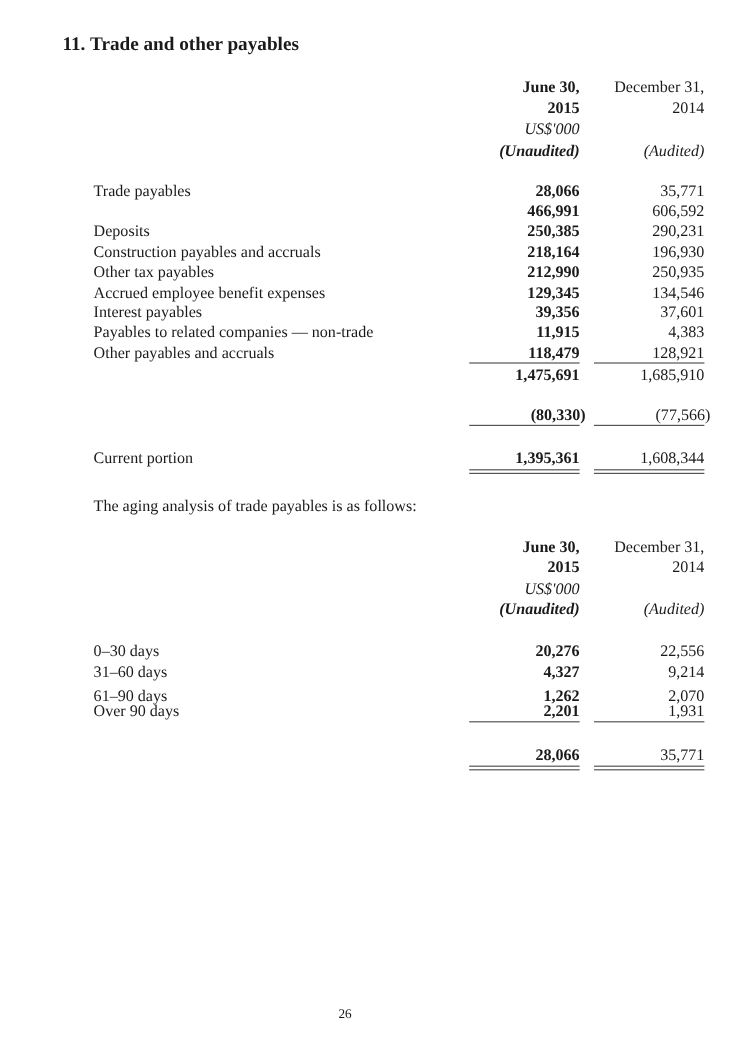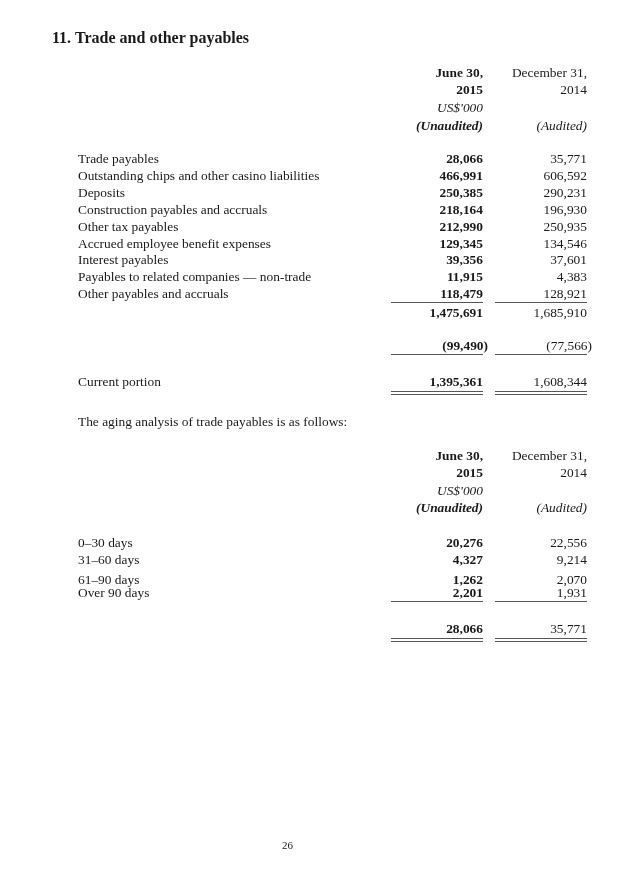--- a/index.html
+++ b/index.html
@@ -53,21 +53,20 @@
   <div class="colhead c2r ital" style="top:117px;">(Audited)</div>
 </div>
 
 <div>
   <div class="row" style="top:150px;">
     <span class="label">Trade payables</span>
     <span class="v1">28,066</span>
     <span class="v2">35,771</span>
   </div>
   <div class="row" style="top:167px;">
-    <span class="label">Outstanding chips and other casino liabilities</span>
     <span class="v1">466,991</span>
     <span class="v2">606,592</span>
   </div>
   <div class="row" style="top:184px;">
     <span class="label">Deposits</span>
     <span class="v1">250,385</span>
     <span class="v2">290,231</span>
   </div>
   <div class="row" style="top:201px;">
     <span class="label">Construction payables and accruals</span>
@@ -102,21 +101,21 @@
 
   <div class="line l1" style="top:302px;"></div>
   <div class="line l2" style="top:302px;"></div>
 
   <div class="row" style="top:304px;">
     <span class="label"></span>
     <span class="v1">1,475,691</span>
     <span class="v2">1,685,910</span>
   </div>
   <div class="row" style="top:337px;">
-    <span class="v1 paren">(99,490)</span>
+    <span class="v1 paren">(80,330)</span>
     <span class="v2 paren">(77,566)</span>
   </div>
 
   <div class="line l1" style="top:354px;"></div>
   <div class="line l2" style="top:354px;"></div>
 
   <div class="row" style="top:373px;">
     <span class="label">Current portion</span>
     <span class="v1">1,395,361</span>
     <span class="v2">1,608,344</span>

